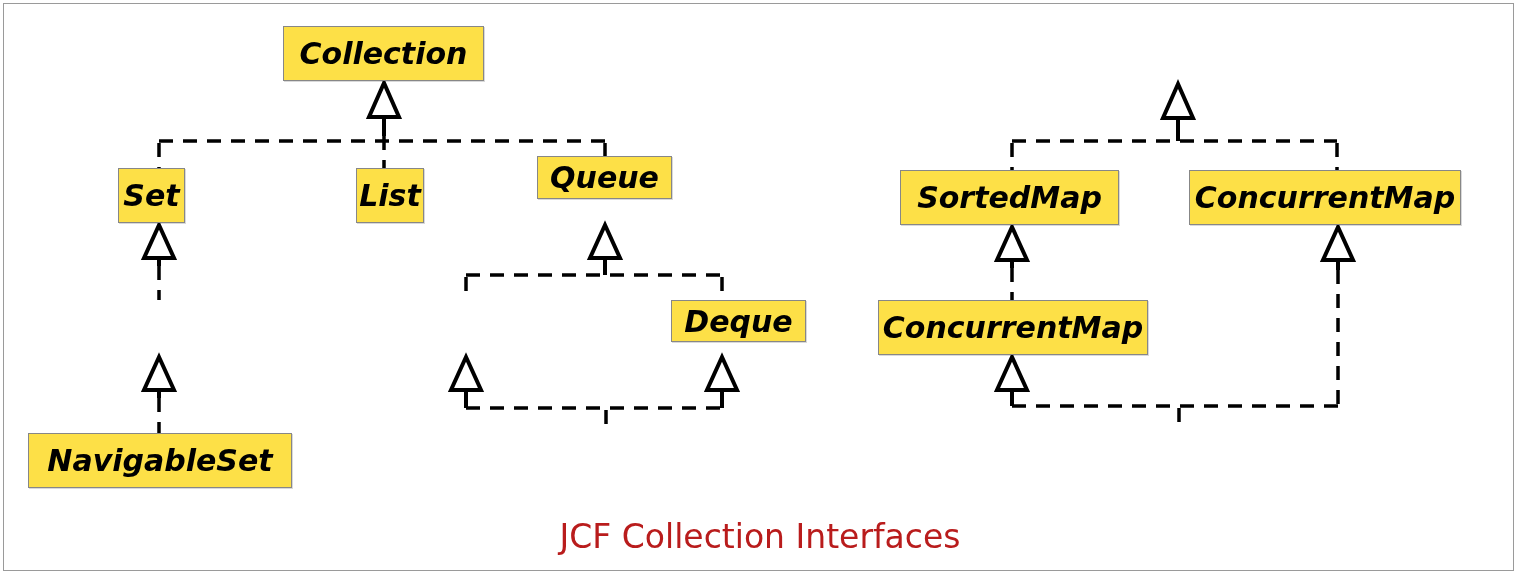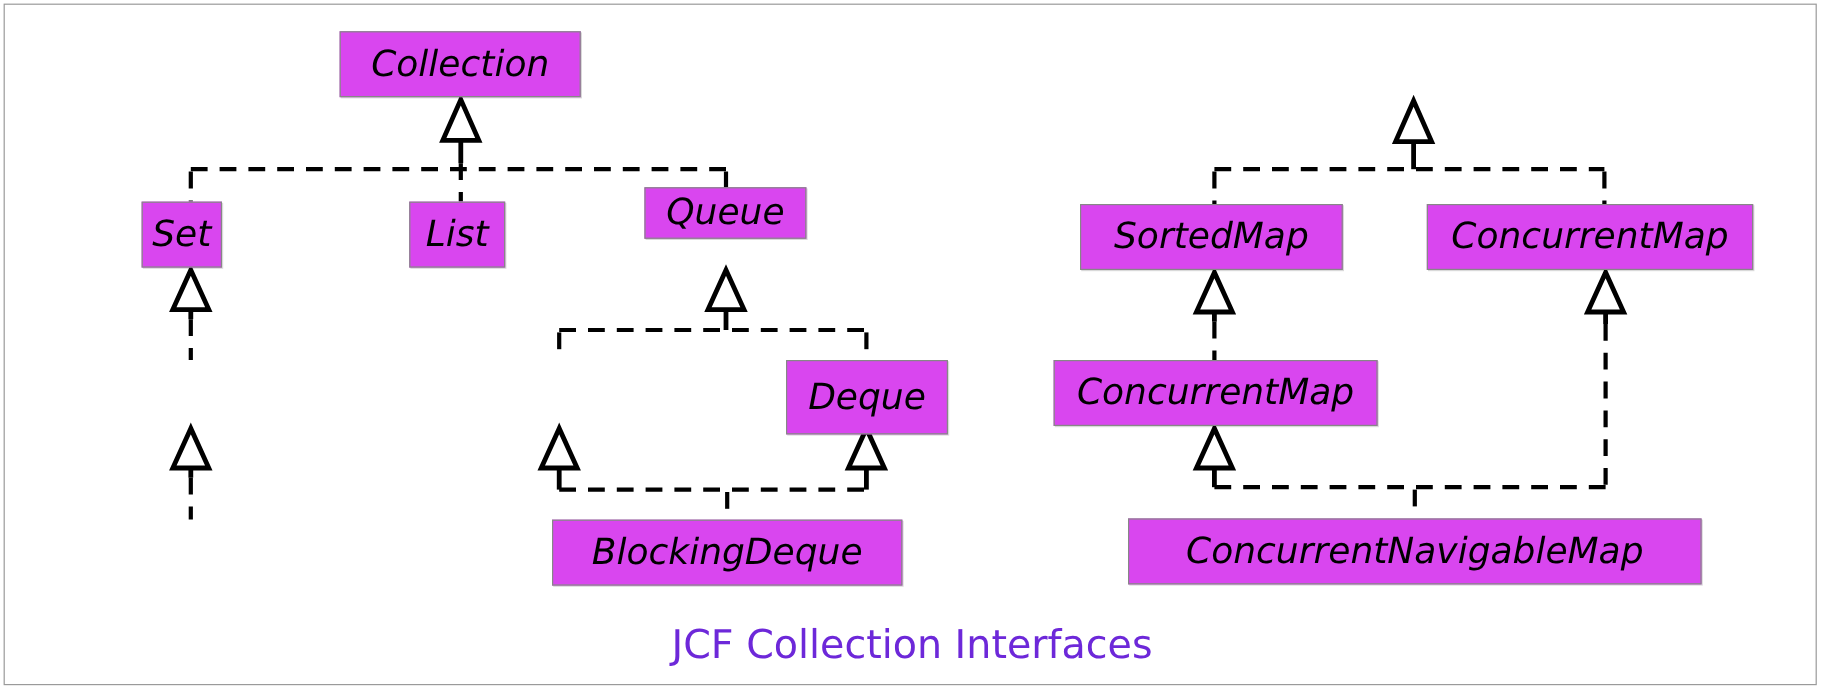--- a/index.html
+++ b/index.html
@@ -14,39 +14,39 @@
   #frame {
     position: absolute;
     left: 3px; top: 3px; right: 6px; bottom: 3px;
     border: 1px solid #9a9a9a;
     pointer-events: none;
   }
   svg.wires { position: absolute; left: 0; top: 0; }
   .node {
     position: absolute;
     box-sizing: border-box;
-    background: #d946ef;
+    background: #fde047;
     border: 1.5px solid #878787;
     display: flex;
     align-items: center;
     justify-content: center;
-    font-weight: normal;
+    font-weight: bold;
     font-style: italic;
     font-size: 30px;
     color: #000;
     white-space: nowrap;
     box-shadow: 1px 1px 0 rgba(0,0,0,0.15);
   }
   .caption {
     position: absolute;
     left: 0; right: 0;
     top: 517px;
     text-align: center;
     font-size: 33px;
-    color: #6d28d9;
+    color: #b91c1c;
   }
   .dash { stroke: #000; stroke-width: 3.5; fill: none; stroke-dasharray: 14 10; }
   .stub { stroke: #000; stroke-width: 4; fill: none; }
   .tri  { stroke: #000; stroke-width: 4; fill: #fff; stroke-linejoin: miter; }
 </style>
 </head>
 <body>
 
 <div id="canvas">
 
@@ -115,36 +115,35 @@
       <path class="dash" d="M1012,406 H1338"></path>
       <path class="dash" d="M1179,408 V432"></path>
       <path class="tri" d="M1012,357 L997,390 L1027,390 Z"></path>
     </g>
   </svg>
 
   <div class="node" style="left:283px;  top:26px;  width:201px; height:55px">Collection</div>
 
   <div class="node" style="left:118px;  top:168px; width:67px;  height:55px">Set</div>
 
-  <div class="node" style="left:341px;  top:168px; width:80px;  height:55px">List</div>
+  <div class="node" style="left:356px;  top:168px; width:68px;  height:55px">List</div>
 
   <div class="node" style="left:537px;  top:156px; width:135px; height:43px">Queue</div>
 
 
 
-  <div class="node" style="left:655px;  top:300px; width:135px; height:62px">Deque</div>
+  <div class="node" style="left:671px;  top:300px; width:135px; height:42px">Deque</div>
 
+  <div class="node" style="left:28px;   top:433px; width:264px; height:55px">NavigableSet</div>
 
-  <div class="node" style="left:460px;  top:433px; width:292px; height:55px">BlockingDeque</div>
 
 
   <div class="node" style="left:900px;  top:170px; width:219px; height:55px">SortedMap</div>
 
   <div class="node" style="left:1189px; top:170px; width:272px; height:55px">ConcurrentMap</div>
 
   <div class="node" style="left:878px;  top:300px; width:270px; height:55px">ConcurrentMap</div>
 
-  <div class="node" style="left:940px;  top:432px; width:478px; height:55px">ConcurrentNavigableMap</div>
 
   <div class="caption">JCF Collection Interfaces</div>
 
   <div id="frame"></div>
 </div>
 
 </body></html>

